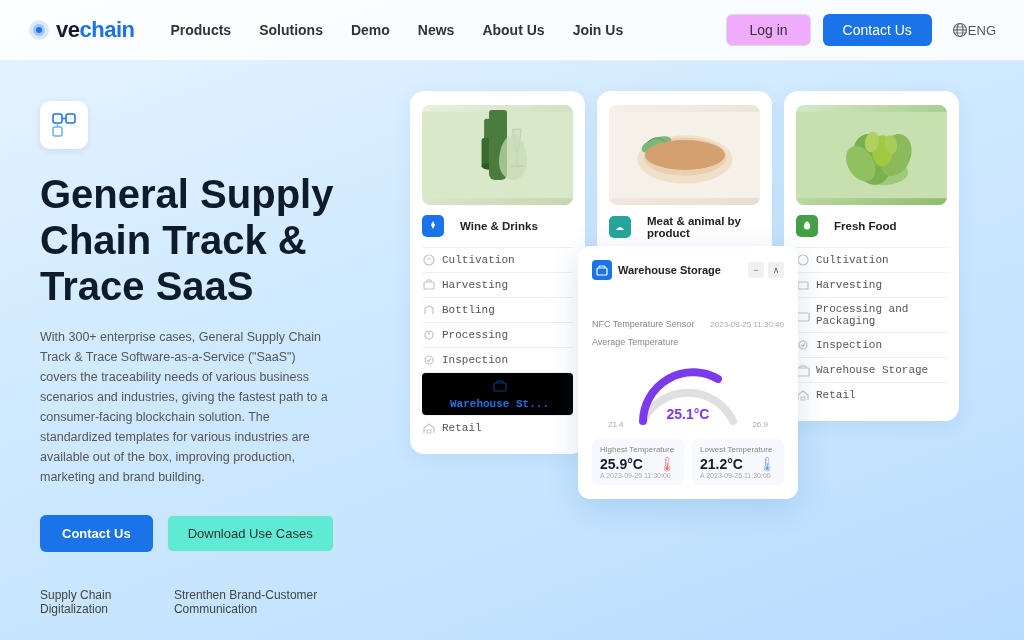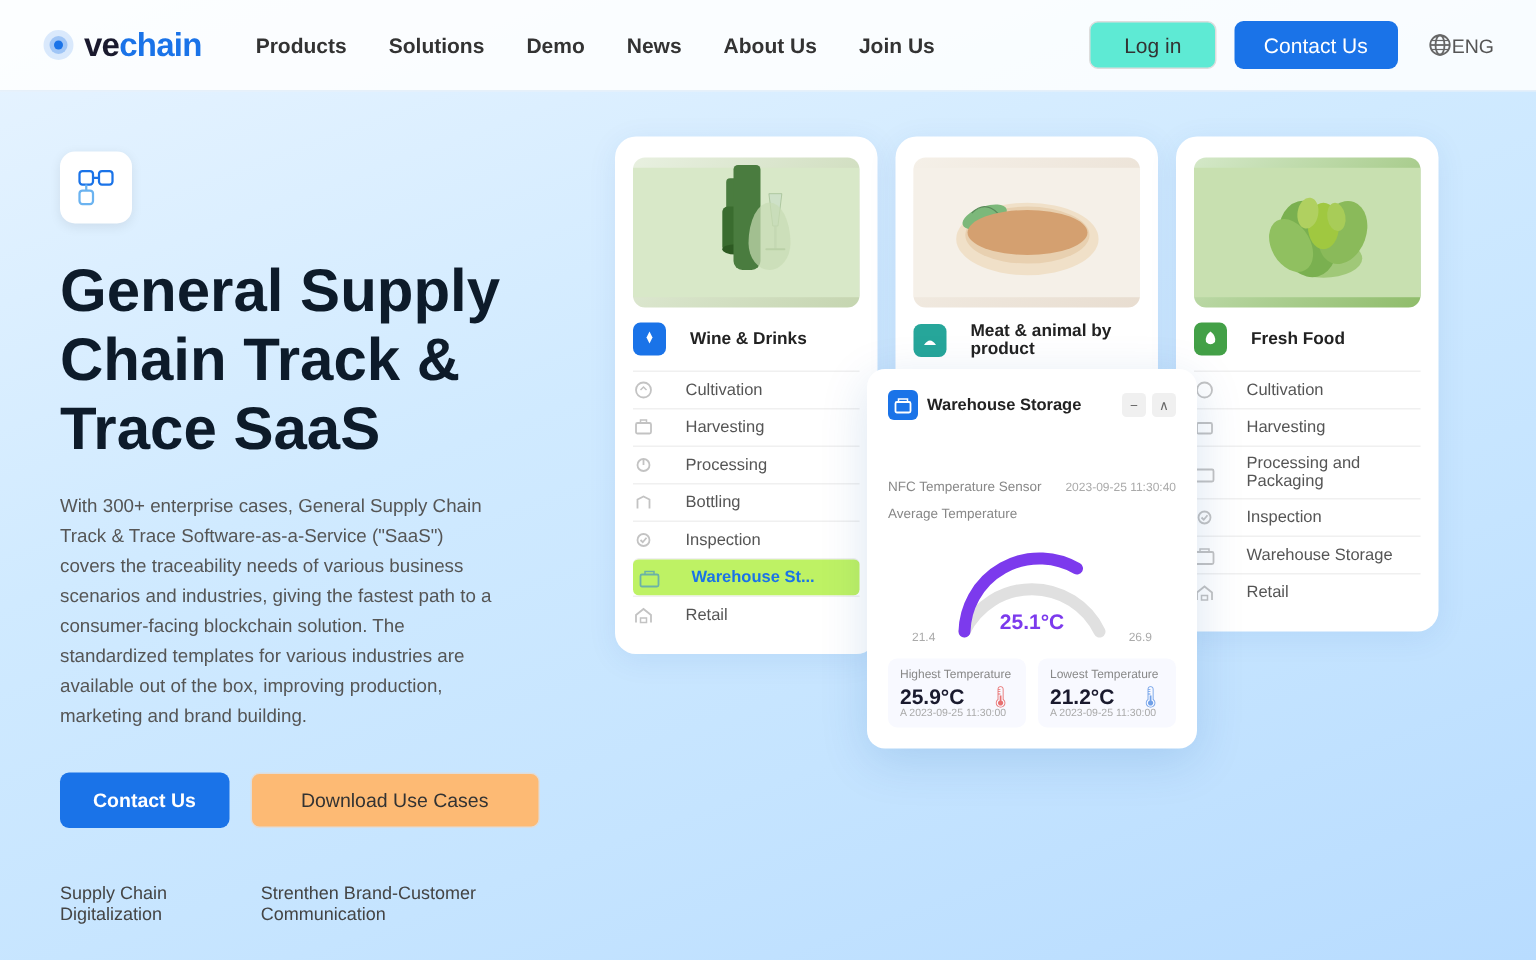--- a/index.html
+++ b/index.html
@@ -59,21 +59,21 @@
       cursor: pointer;
       font-weight: 700;
     }
     .nav-actions {
       display: flex;
       align-items: center;
       gap: 12px;
     }
     .btn-login {
       border: 1px solid #ddd;
-      background: #5eead4;
+      background: #f0abfc;
       padding: 7px 22px;
       border-radius: 6px;
       font-size: 14px;
       cursor: pointer;
       color: #333;
     }
     .btn-contact-nav {
       background: #1a73e8;
       color: white;
       border: none;
@@ -143,24 +143,24 @@
       background: #1a73e8;
       color: white;
       border: none;
       padding: 10px 22px;
       border-radius: 6px;
       font-size: 13px;
       cursor: pointer;
       font-weight: 600;
     }
     .btn-download {
-      background: #fdba74;
+      background: #5eead4;
       color: #333;
       border: 1px solid #ddd;
-      padding: 10px 33px;
+      padding: 10px 20px;
       border-radius: 6px;
       font-size: 13px;
       cursor: pointer;
       font-weight: 500;
     }
     .bottom-links {
       display: flex;
       flex-direction: row;
       gap: 6px;
     }
@@ -272,42 +272,44 @@
     .cat-icon-teal { background: #26a69a; }
     .cat-icon-green { background: #43a047; }
     .cat-title {
       font-size: 11.5px;
       font-weight: 700;
       color: #222;
     }
     .cat-item {
       display: flex;
       align-items: center;
-      gap: 21px;
+      gap: 6px;
       padding: 5px 0;
       border-top: 1px solid #f0f0f0;
+      font-family: Liberation Mono, monospace;
     }
     .cat-item-icon {
       width: 14px;
       height: 14px;
       opacity: 0.5;
       flex-shrink: 0;
     }
     .cat-item-text {
       font-size: 11px;
       color: #555;
     }
     .cat-item.active .cat-item-text {
       color: #1a73e8;
       font-weight: 600;
     }
     .cat-item.active {
-      background: #bef264;
+      background: #000000;
       border-radius: 4px;
       padding-left: 4px;
+      flex-direction: column;
     }
 
     
     .warehouse-popup {
       position: absolute;
       left: 198px;
       top: 155px;
       width: 220px;
       background: white;
       border-radius: 12px;
@@ -529,30 +531,30 @@
       </div>
       <div class="cat-item">
         <svg class="cat-item-icon" viewBox="0 0 14 14">
             <rect x="2" y="4" width="10" height="7" rx="1" fill="none" stroke="#888" stroke-width="1.2"></rect>
             <path d="M5 4 L5 2 L9 2 L9 4" stroke="#888" stroke-width="1" fill="none"></path>
           </svg>
         <span class="cat-item-text">Harvesting</span>
       </div>
       <div class="cat-item">
         <svg class="cat-item-icon" viewBox="0 0 14 14">
+            <path d="M3 11 L3 5 L7 3 L11 5 L11 11" fill="none" stroke="#888" stroke-width="1.2"></path>
+          </svg>
+        <span class="cat-item-text">Bottling</span>
+      </div>
+      <div class="cat-item">
+        <svg class="cat-item-icon" viewBox="0 0 14 14">
             <circle cx="7" cy="7" r="4" fill="none" stroke="#888" stroke-width="1.2"></circle>
             <line x1="7" y1="3" x2="7" y2="7" stroke="#888" stroke-width="1.2"></line>
           </svg>
         <span class="cat-item-text">Processing</span>
-      </div>
-      <div class="cat-item">
-        <svg class="cat-item-icon" viewBox="0 0 14 14">
-            <path d="M3 11 L3 5 L7 3 L11 5 L11 11" fill="none" stroke="#888" stroke-width="1.2"></path>
-          </svg>
-        <span class="cat-item-text">Bottling</span>
       </div>
       <div class="cat-item">
         <svg class="cat-item-icon" viewBox="0 0 14 14">
             <circle cx="7" cy="7" r="4" fill="none" stroke="#888" stroke-width="1.2"></circle>
             <path d="M5 7 L6.5 8.5 L9 5.5" stroke="#888" stroke-width="1.2" fill="none"></path>
           </svg>
         <span class="cat-item-text">Inspection</span>
       </div>
       <div class="cat-item active">
         <svg class="cat-item-icon" viewBox="0 0 14 14">

